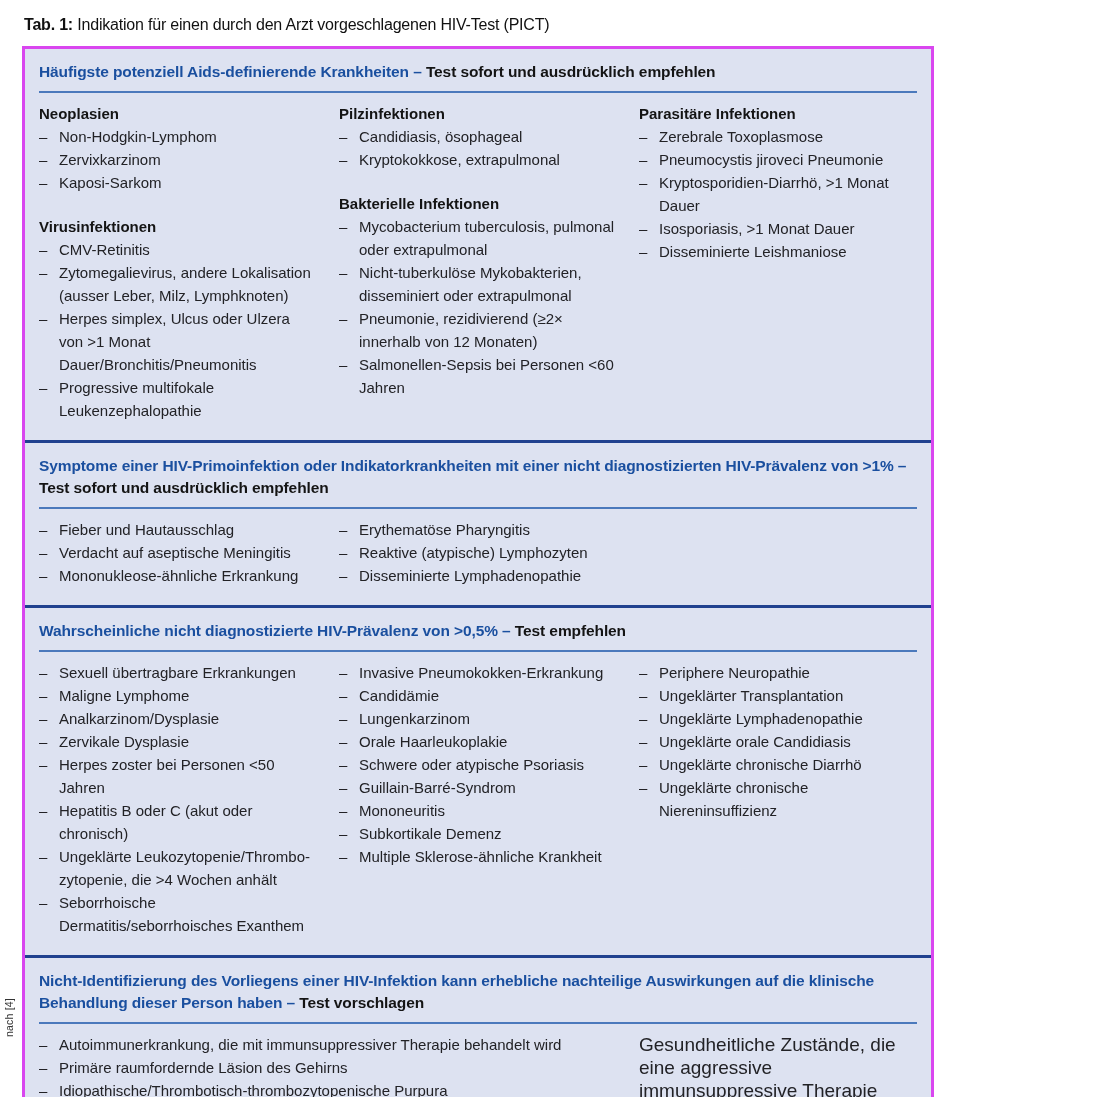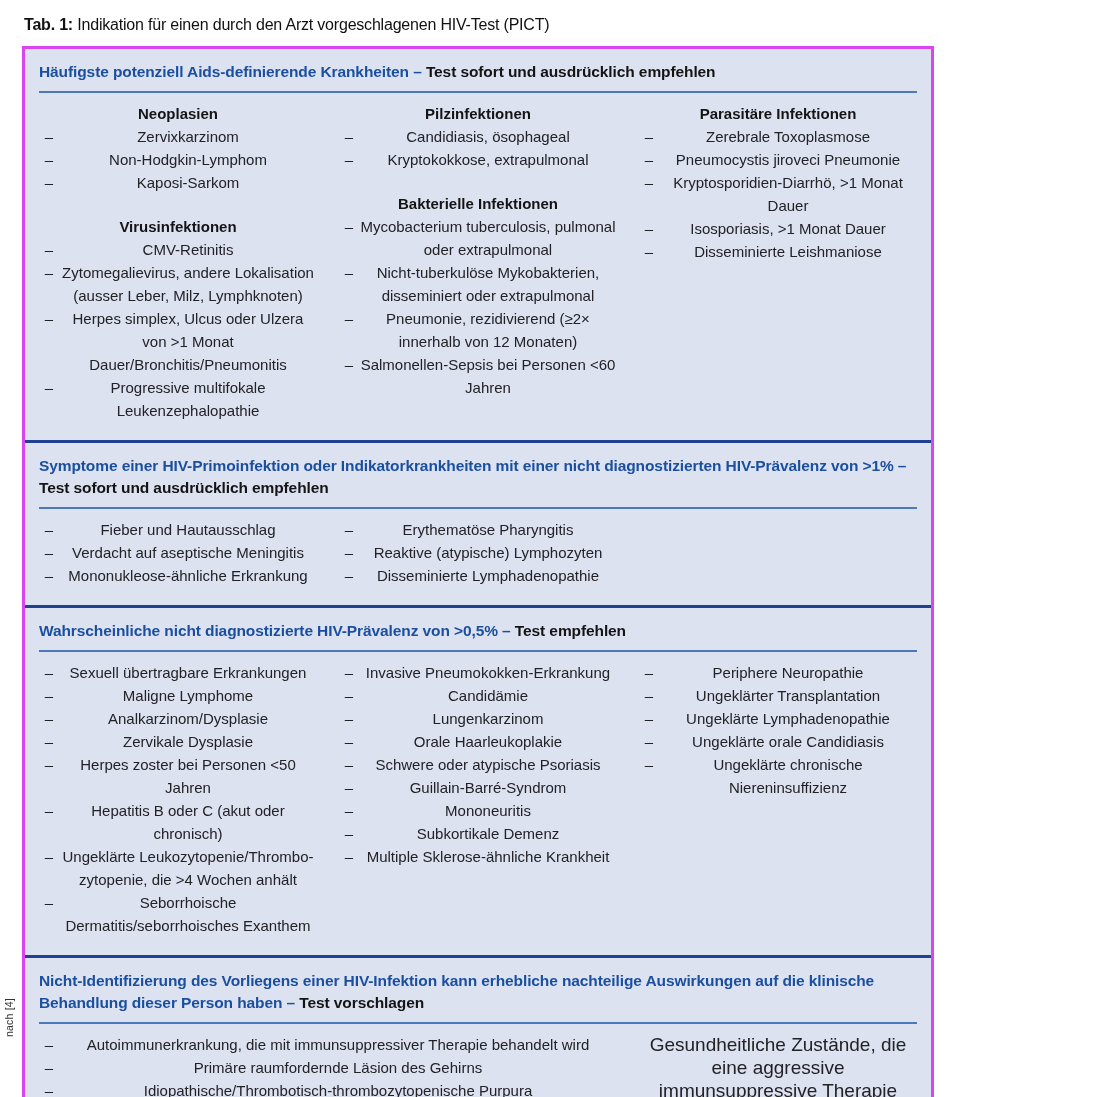--- a/index.html
+++ b/index.html
@@ -47,21 +47,20 @@
   }
   .rule-dark {
     border-top: 3px solid #20418f;
     height: 0;
   }
   .sec-grid {
     display: grid;
     grid-template-columns: 1fr 1fr 1fr;
     column-gap: 22px;
     padding: 9px 14px 18px 14px;
-    text-align: center;
   }
   .sec-grid-last { padding-bottom: 13px; }
   .col { min-width: 0; }
   .col.span2 { grid-column: span 2; }
   .group:not(:first-child) { margin-top: 21px; }
   .subhead {
     font-weight: bold;
     color: #141414;
     font-size: 15px;
     line-height: 23px;
@@ -99,25 +98,25 @@
   </div>
   <div class="box" id="table-box">
       <div class="sec-head"><span class="head-blue">Häufigste potenziell Aids-definierende Krankheiten –</span> <span class="head-black">Test sofort und ausdrücklich empfehlen</span></div>
       <div class="rule-light"></div>
       <div class="sec-grid">
         <div class="col">
           <div class="group">
             <div class="subhead">Neoplasien</div>
             <div class="item">
               <span class="dash"></span>
+              <span class="it-text">Non-Hodgkin-Lymphom</span>
+            </div>
+            <div class="item">
+              <span class="dash"></span>
               <span class="it-text">Zervixkarzinom</span>
-            </div>
-            <div class="item">
-              <span class="dash"></span>
-              <span class="it-text">Non-Hodgkin-Lymphom</span>
             </div>
             <div class="item">
               <span class="dash"></span>
               <span class="it-text">Kaposi-Sarkom</span>
             </div>
           </div>
           <div class="group">
             <div class="subhead">Virusinfektionen</div>
             <div class="item">
               <span class="dash"></span>
@@ -326,20 +325,24 @@
             <div class="item">
               <span class="dash"></span>
               <span class="it-text">Ungeklärte Lymphadenopathie</span>
             </div>
             <div class="item">
               <span class="dash"></span>
               <span class="it-text">Ungeklärte orale Candidiasis</span>
             </div>
             <div class="item">
               <span class="dash"></span>
+              <span class="it-text">Ungeklärte chronische Diarrhö</span>
+            </div>
+            <div class="item">
+              <span class="dash"></span>
               <span class="it-text">Ungeklärte chronische Niereninsuffizienz</span>
             </div>
           </div>
         </div>
       </div>
       <div class="rule-dark"></div>
       <div class="sec-head"><span class="head-blue">Nicht-Identifizierung des Vorliegens einer HIV-Infektion kann erhebliche nachteilige Auswirkungen auf die klinische Behandlung dieser Person haben –</span> <span class="head-black">Test vorschlagen</span></div>
       <div class="rule-light"></div>
       <div class="sec-grid sec-grid-last">
         <div class="col span2">

